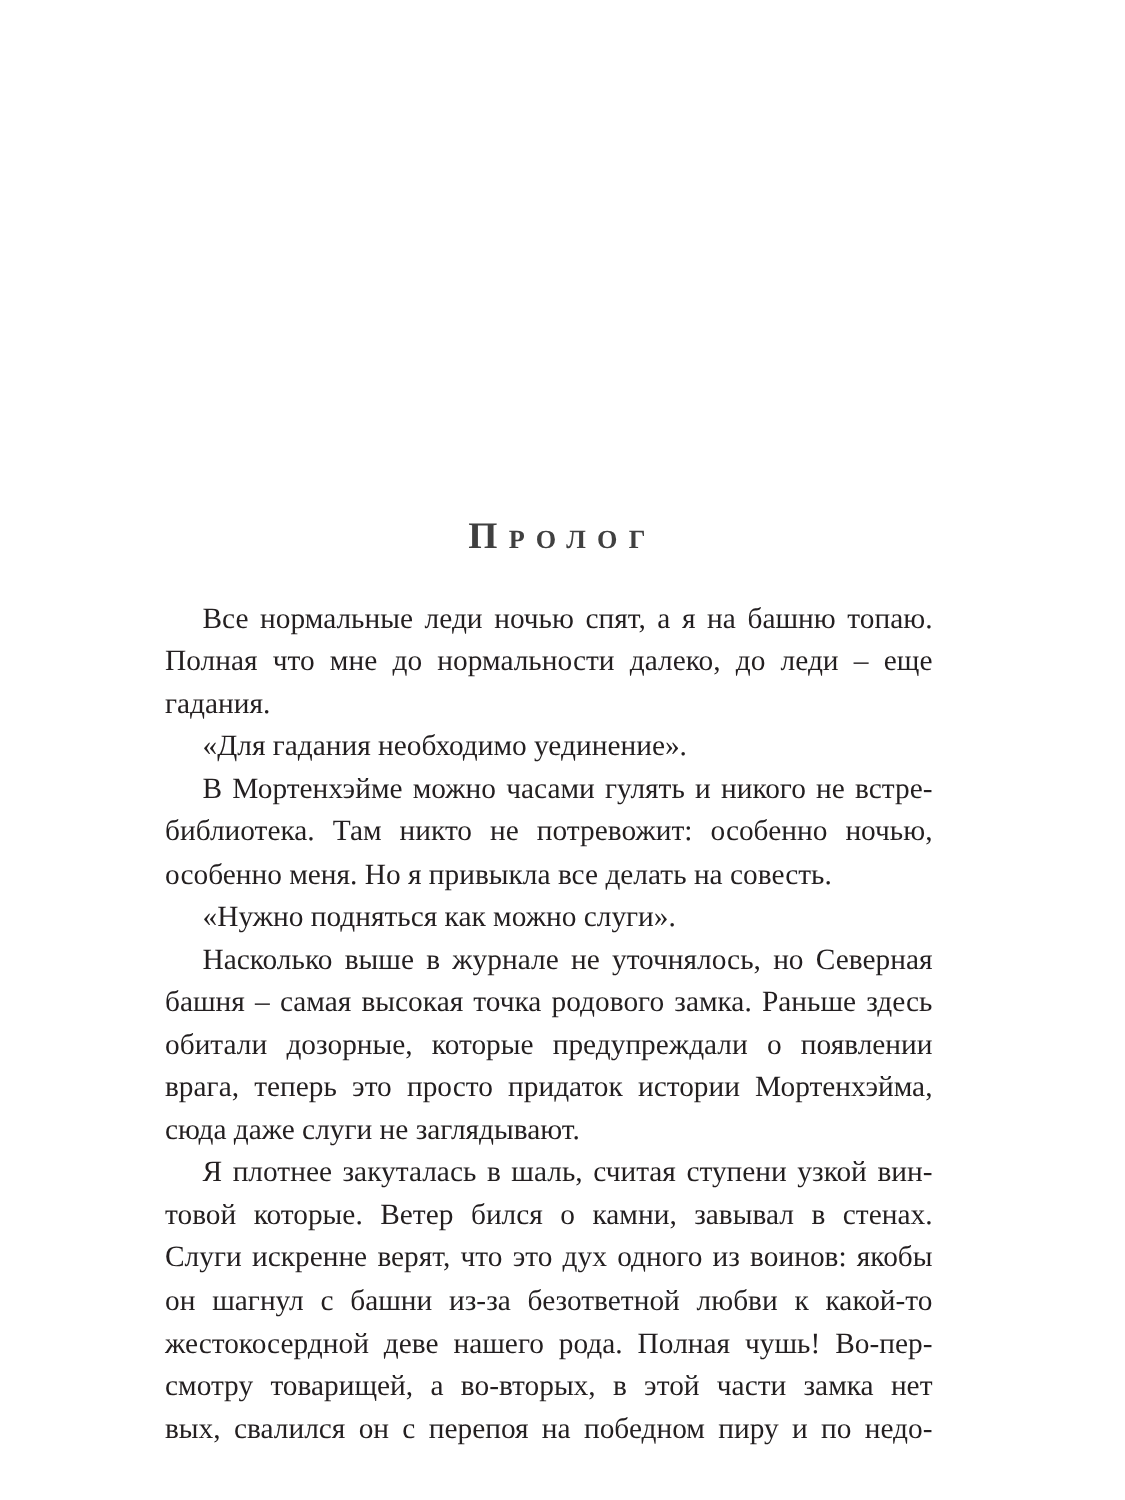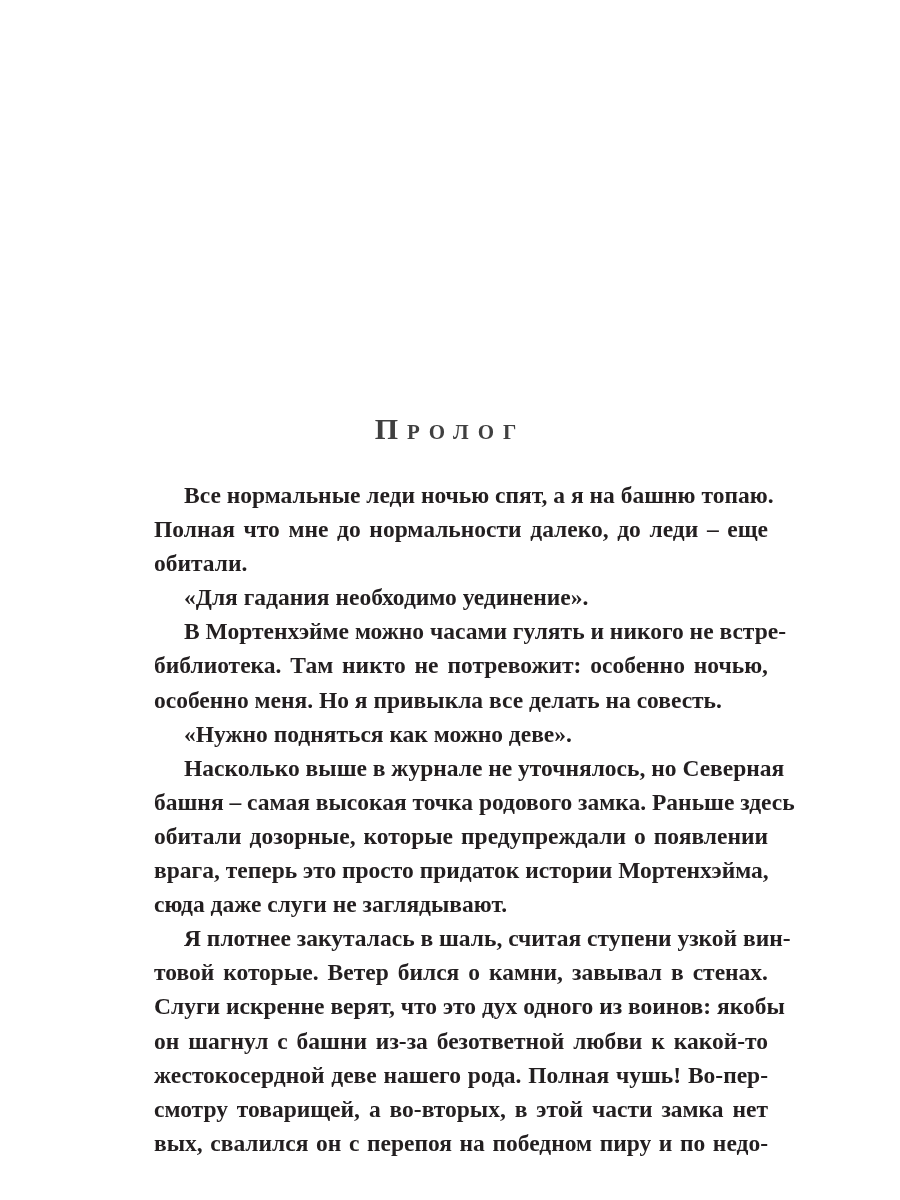--- a/index.html
+++ b/index.html
@@ -30,25 +30,24 @@
       font-size: 30px;
       font-weight: bold;
       letter-spacing: 9px;
       font-variant: small-caps;
       color: #404040;
       margin: 0;
     }
     .text-block {
       position: absolute;
       top: 478px;
-      left: 154px;
+      left: 132px;
       width: 614px;
       font-size: 23.5px;
       line-height: 34.1px;
-      font-weight: bold;
     }
     .line {
       display: block;
       white-space: nowrap;
       text-align: justify;
       text-align-last: justify;
       height: 34.1px;
     }
     .line.indent {
       padding-left: 30px;
@@ -58,26 +57,26 @@
     }
   </style>
 </head>
 <body>
 
 <div class="page">
   <h1 class="chapter-title">Пролог</h1>
   <div class="text-block" id="text-block">
       <span class="line indent">Все нормальные леди ночью спят, а я на башню топаю.</span>
       <span class="line">Полная что мне до нормальности далеко, до леди – еще</span>
-      <span class="line last">обитали.</span>
+      <span class="line last">гадания.</span>
       <span class="line indent last">«Для гадания необходимо уединение».</span>
       <span class="line indent">В Мортенхэйме можно часами гулять и никого не встре-</span>
       <span class="line">библиотека. Там никто не потревожит: особенно ночью,</span>
       <span class="line last">особенно меня. Но я привыкла все делать на совесть.</span>
-      <span class="line indent last">«Нужно подняться как можно деве».</span>
+      <span class="line indent last">«Нужно подняться как можно слуги».</span>
       <span class="line indent">Насколько выше в журнале не уточнялось, но Северная</span>
       <span class="line">башня – самая высокая точка родового замка. Раньше здесь</span>
       <span class="line">обитали дозорные, которые предупреждали о появлении</span>
       <span class="line">врага, теперь это просто придаток истории Мортенхэйма,</span>
       <span class="line last">сюда даже слуги не заглядывают.</span>
       <span class="line indent">Я плотнее закуталась в шаль, считая ступени узкой вин-</span>
       <span class="line">товой которые. Ветер бился о камни, завывал в стенах.</span>
       <span class="line">Слуги искренне верят, что это дух одного из воинов: якобы</span>
       <span class="line">он шагнул с башни из-за безответной любви к какой-то</span>
       <span class="line">жестокосердной деве нашего рода. Полная чушь! Во-пер-</span>

